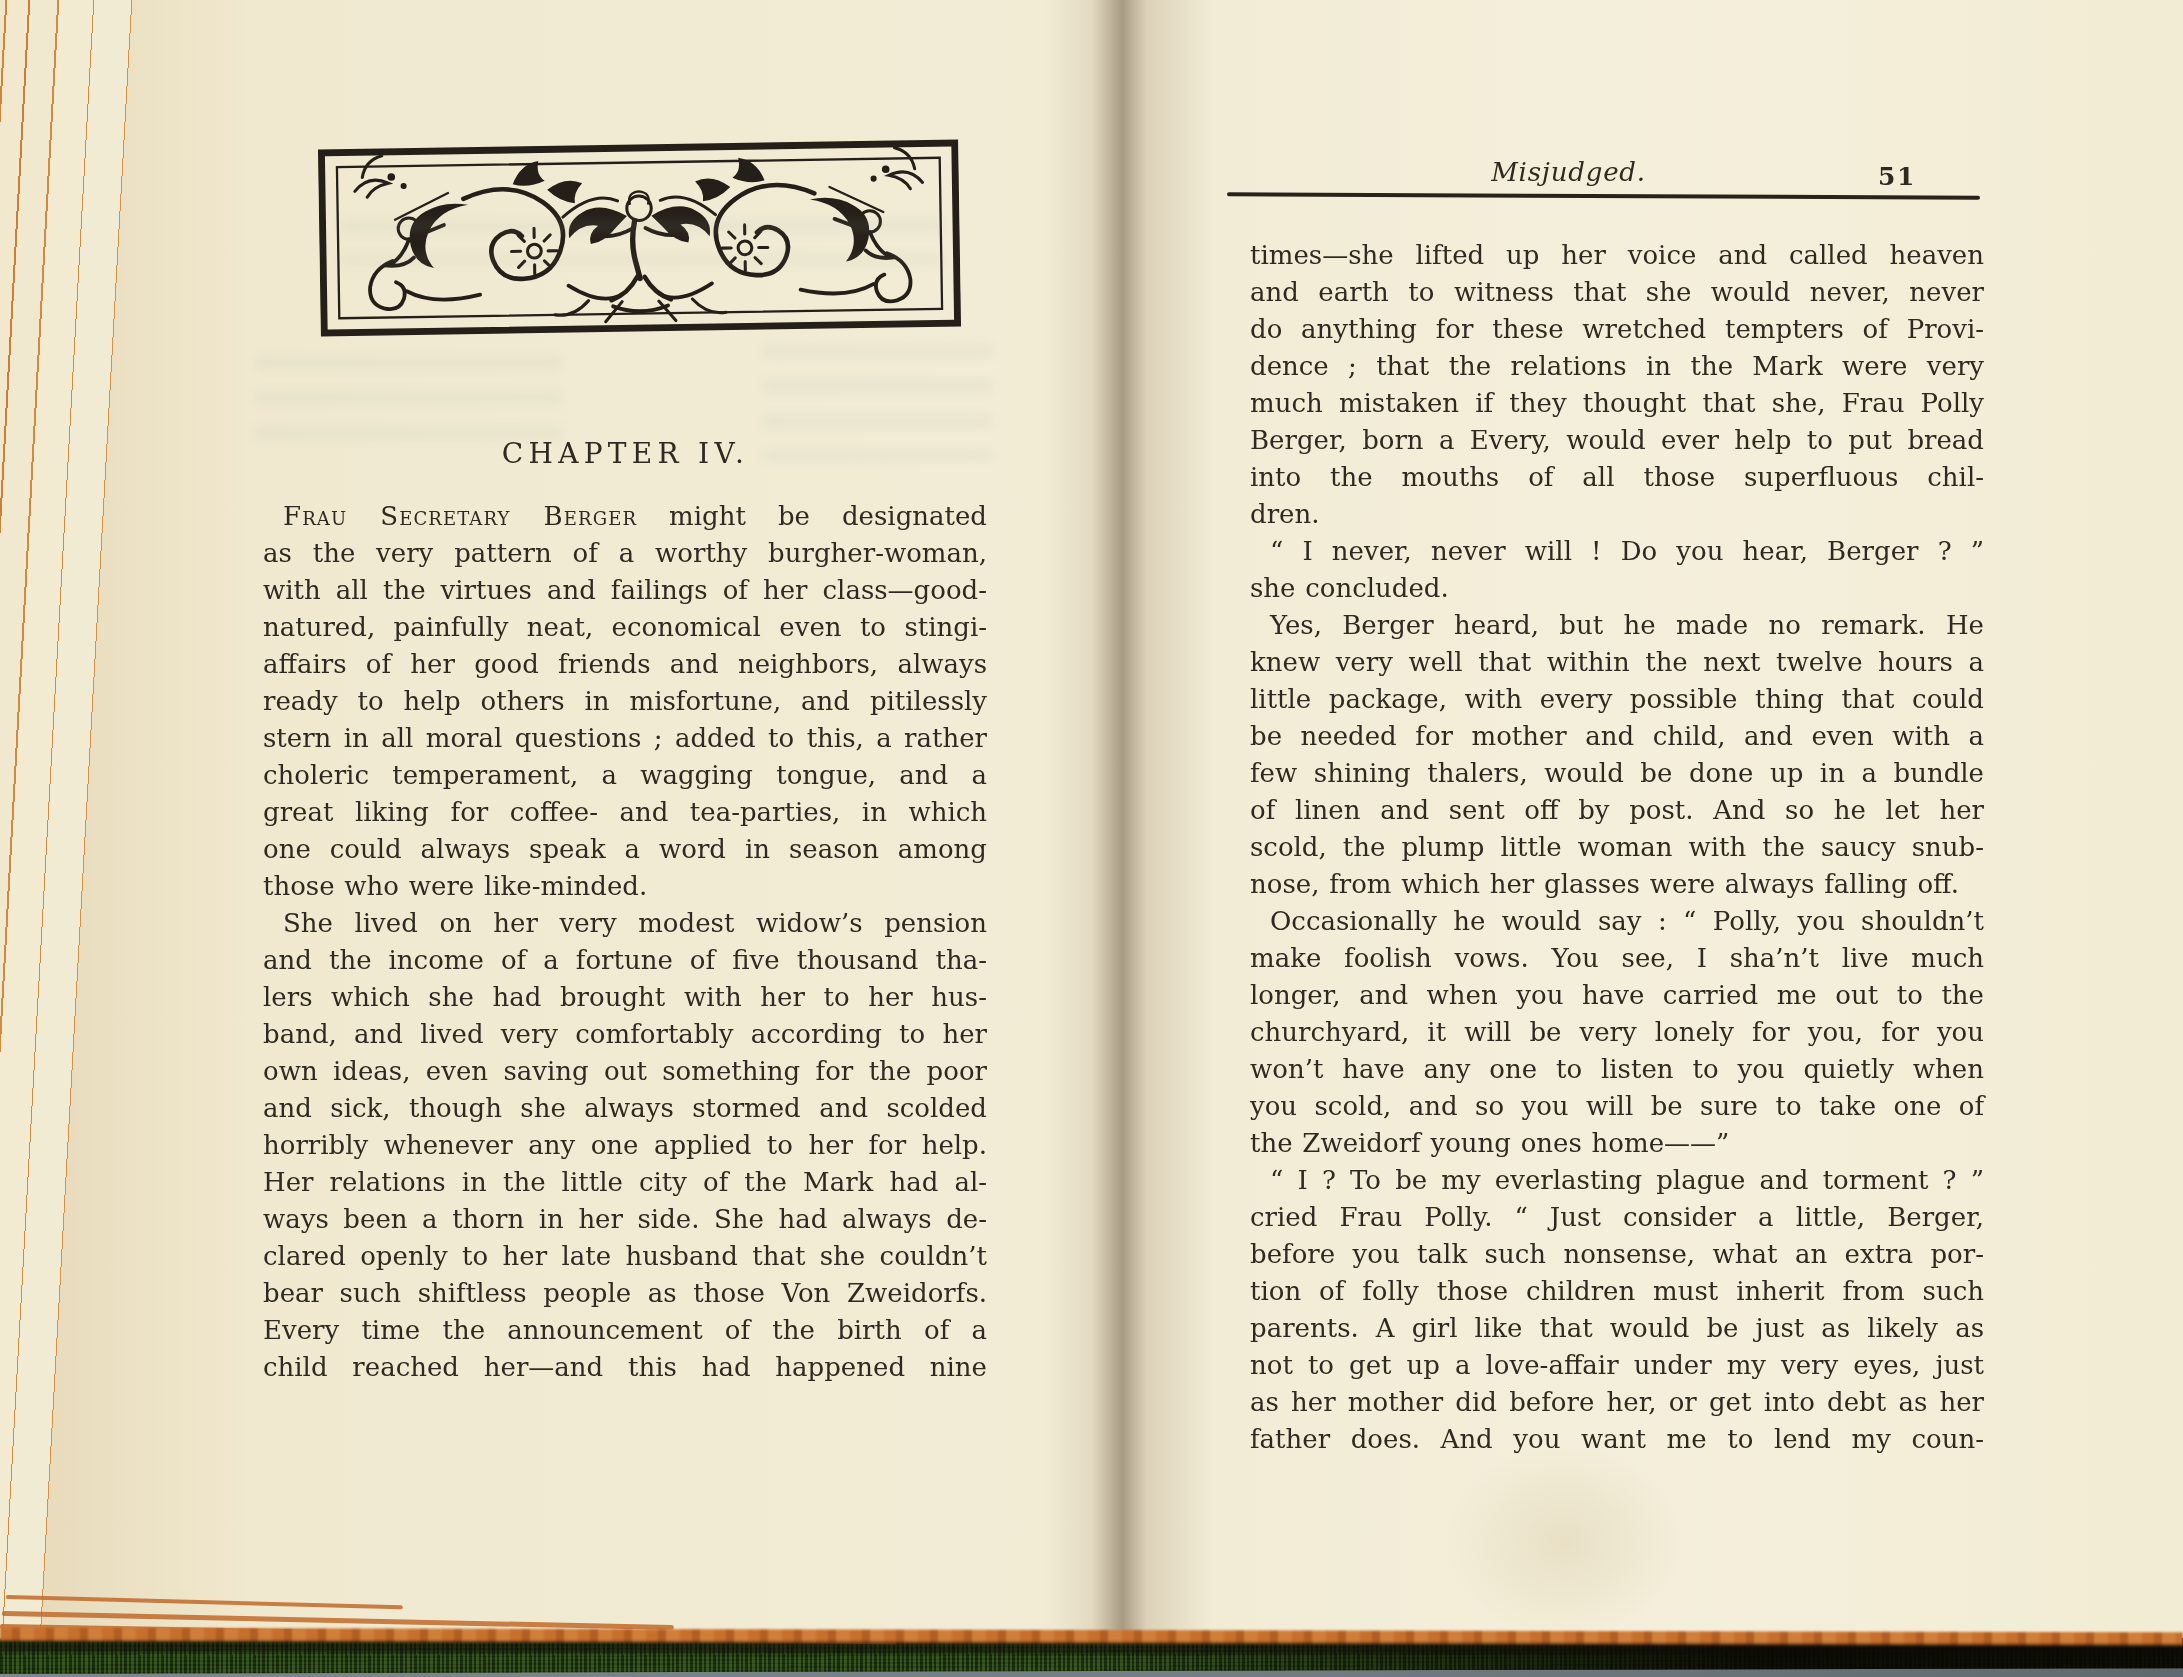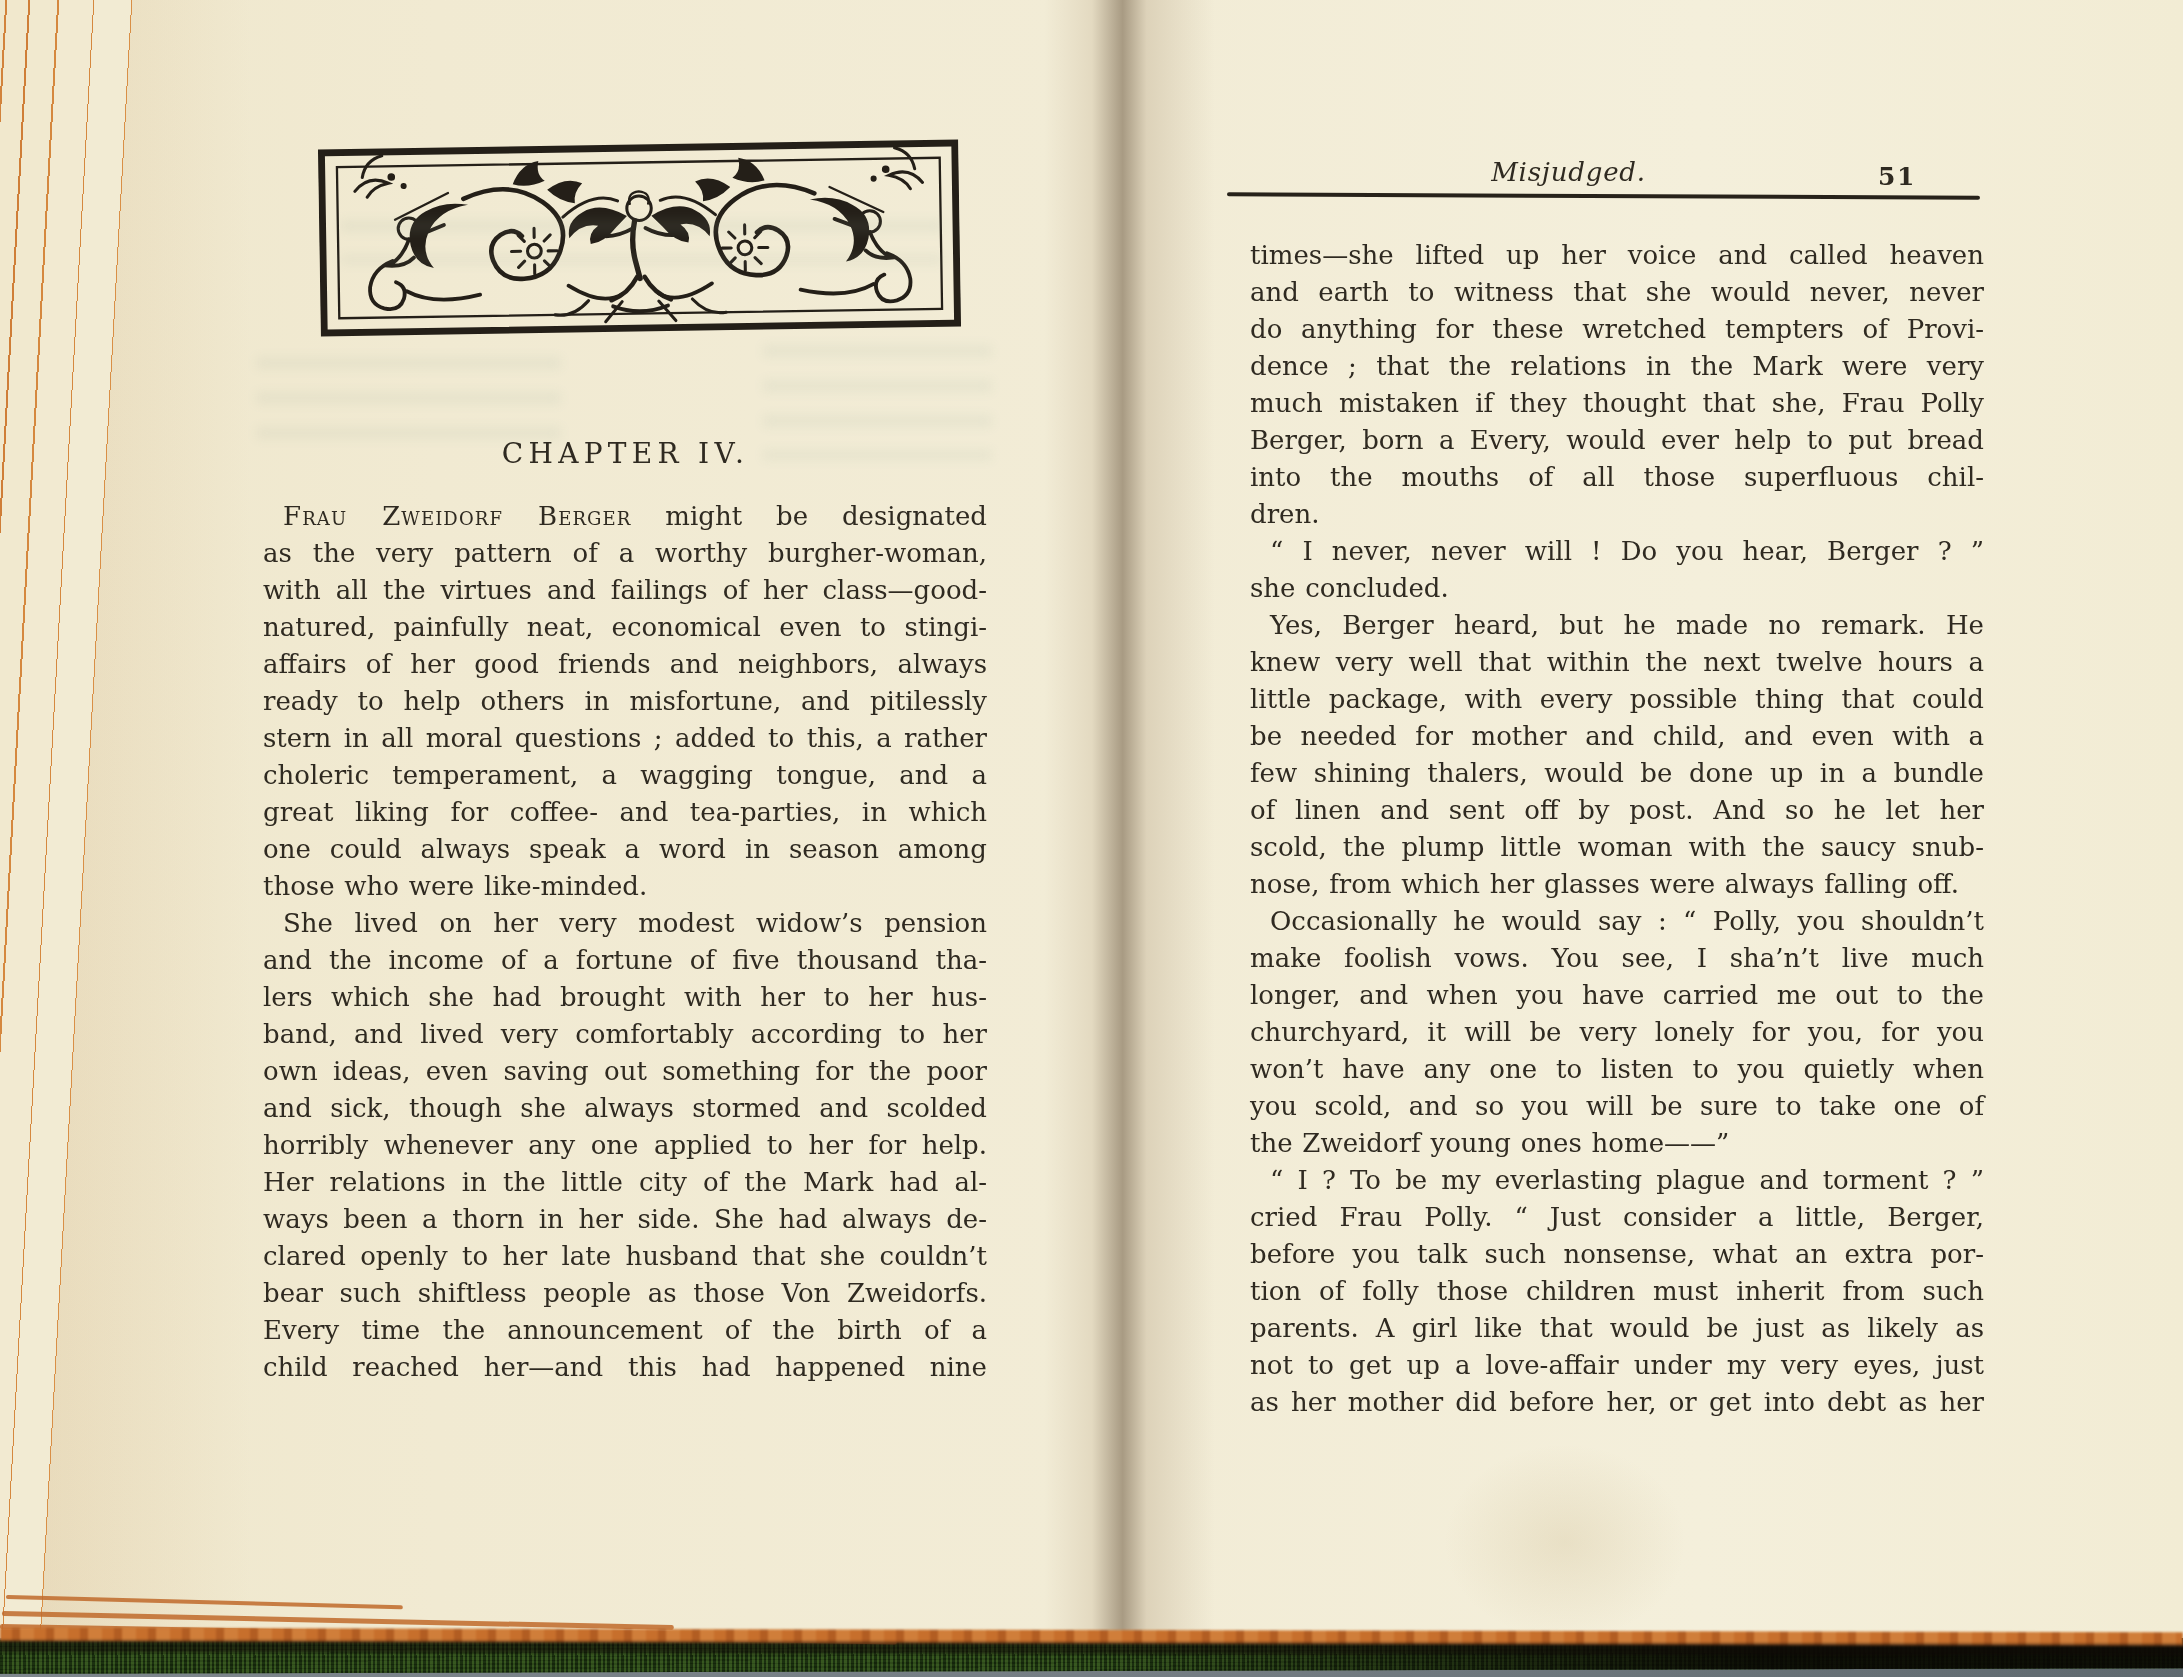--- a/index.html
+++ b/index.html
@@ -136,21 +136,21 @@
       </svg>
     </div>
 
     <div class="ghost g1"></div>
     <div class="ghost g2"></div>
     <div class="ghost g3"></div>
 
     <div class="chapter">CHAPTER IV.</div>
 
     <div class="textblock left">
-        <div class="line ind"><span class="sc">Frau Zweidorf Berger</span> might be designated</div>
+        <div class="line ind"><span class="sc">Frau Secretary Berger</span> might be designated</div>
         <div class="line">as the very pattern of a worthy burgher-woman,</div>
         <div class="line">with all the virtues and failings of her class—good-</div>
         <div class="line">natured, painfully neat, economical even to stingi-</div>
         <div class="line">affairs of her good friends and neighbors, always</div>
         <div class="line">ready to help others in misfortune, and pitilessly</div>
         <div class="line">stern in all moral questions ; added to this, a rather</div>
         <div class="line">choleric temperament, a wagging tongue, and a</div>
         <div class="line">great liking for coffee- and tea-parties, in which</div>
         <div class="line">one could always speak a word in season among</div>
         <div class="line end">those who were like-minded.</div>
@@ -203,20 +203,21 @@
         <div class="line">won’t have any one to listen to you quietly when</div>
         <div class="line">you scold, and so you will be sure to take one of</div>
         <div class="line end">the Zweidorf young ones home——”</div>
         <div class="line ind">“ I ?  To be my everlasting plague and torment ? ”</div>
         <div class="line">cried Frau Polly.  “ Just consider a little, Berger,</div>
         <div class="line">before you talk such nonsense, what an extra por-</div>
         <div class="line">tion of folly those children must inherit from such</div>
         <div class="line">parents.  A girl like that would be just as likely as</div>
         <div class="line">not to get up a love-affair under my very eyes, just</div>
         <div class="line">as her mother did before her, or get into debt as her</div>
+        <div class="line">father does.  And you want me to lend my coun-</div>
       </div>
 
     <div class="stain"></div>
   </div>
 
   <div class="gutter"></div>
   <div class="left-edge">
     <div class="stripes"></div>
   </div>
   <div class="stack s1"></div>

